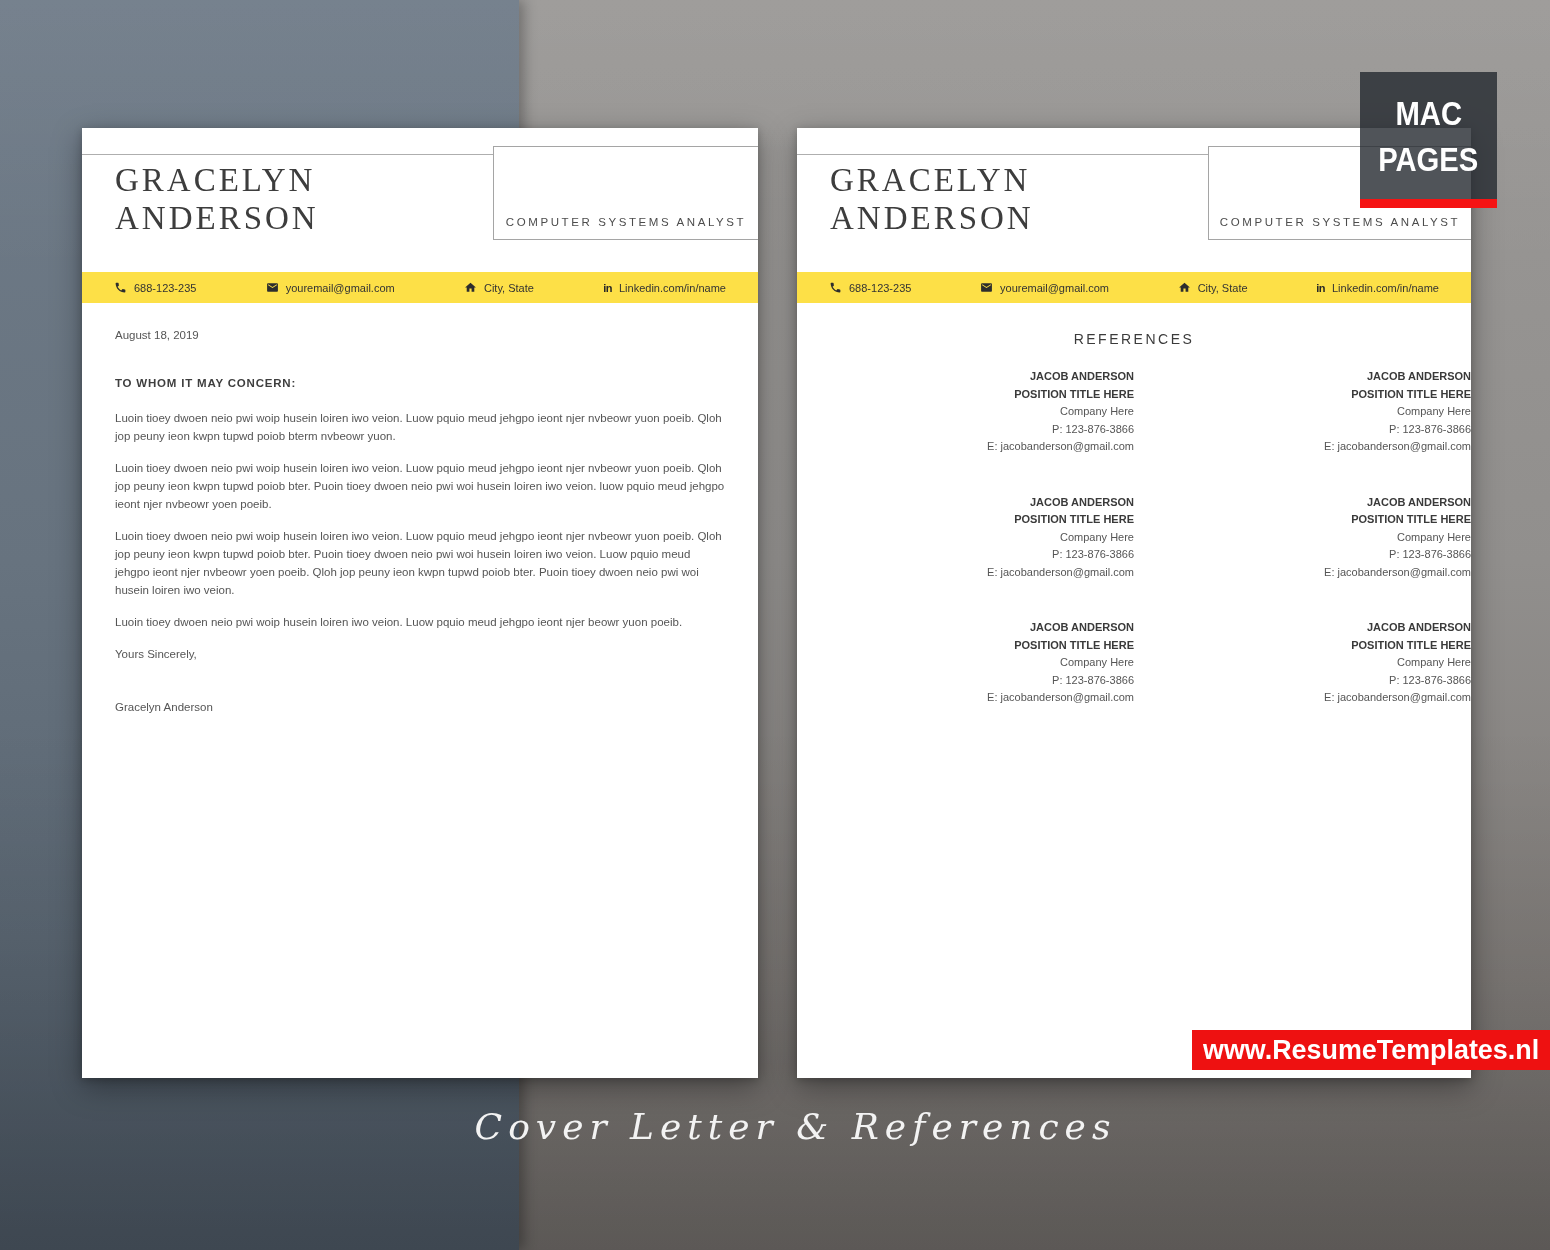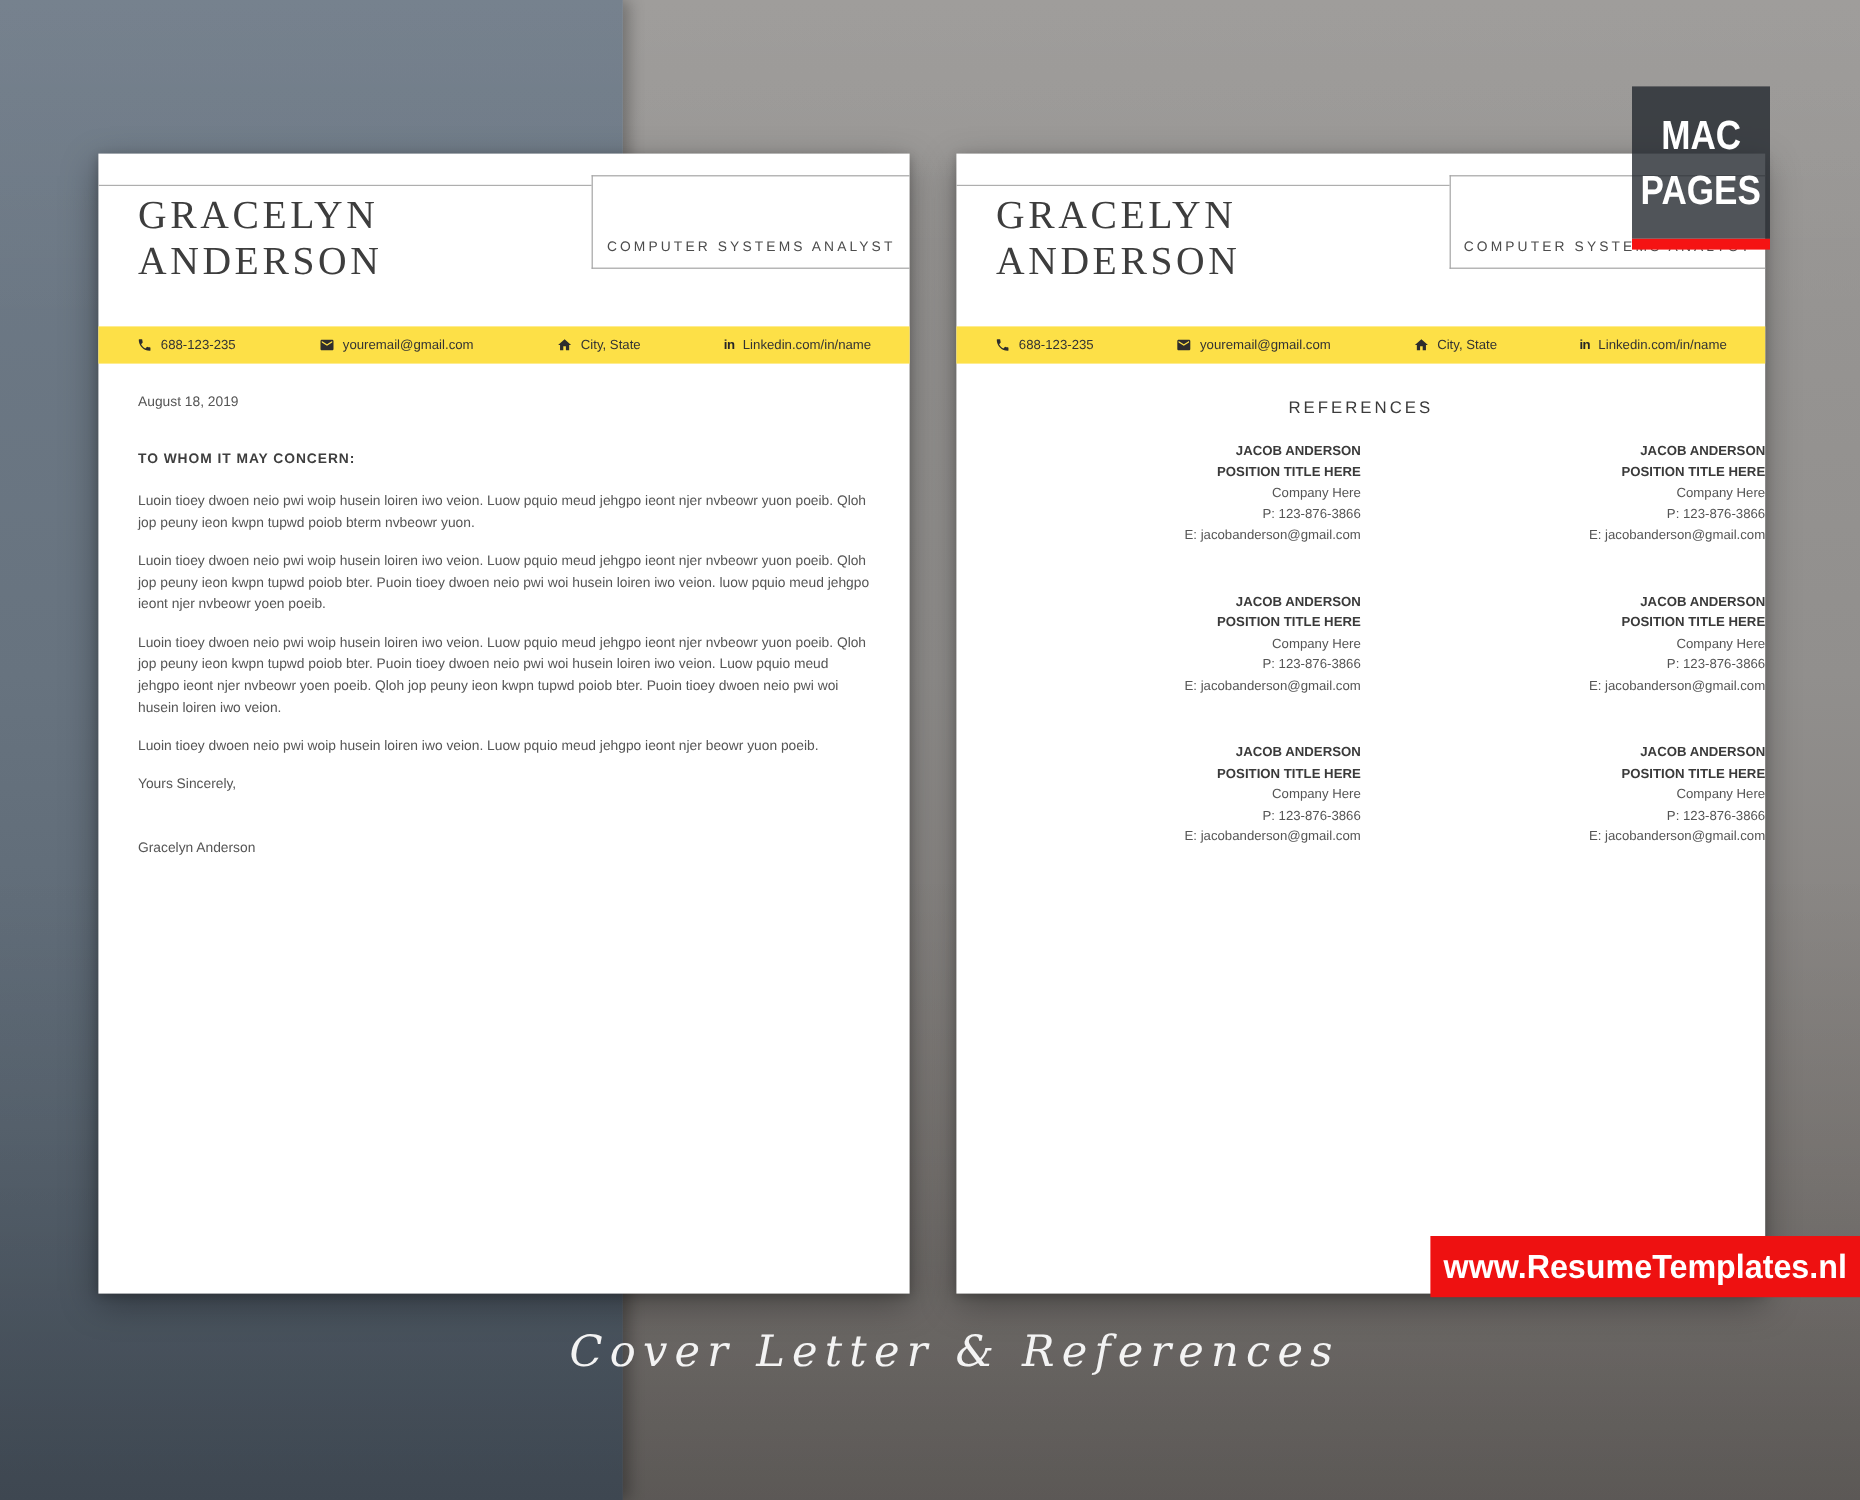--- a/index.html
+++ b/index.html
@@ -25,21 +25,21 @@
   .page-right{left:797px;width:674px;}
 
   
   .name{
     position:absolute;left:33px;top:33px;
     font-family:"Liberation Serif",serif;font-size:33px;line-height:38px;
     letter-spacing:3px;color:#3d3d3d;
   }
   .rule-left{position:absolute;left:0;top:26px;width:411px;height:1px;background:#aeaeae;}
   .title-box{
-    position:absolute;left:411px;right:0;top:18px;height:78px;box-sizing:border-box;
+    position:absolute;left:411px;right:0;top:18px;height:94px;box-sizing:border-box;
     border:1px solid #a5a5a5;border-right:none;
     display:flex;align-items:flex-end;justify-content:center;padding-bottom:11px;
   }
   .job-title{font-size:11.5px;letter-spacing:2.6px;color:#4c4c4c;}
   .contact-bar{
     position:absolute;left:0;right:0;top:144px;height:31px;background:#fde047;
     display:flex;align-items:center;justify-content:space-between;
     padding:0 32px;box-sizing:border-box;
   }
   .c-item{display:flex;align-items:center;gap:7px;font-size:11px;color:#333;white-space:nowrap;}
@@ -57,27 +57,27 @@
 
   
   .refs-title{position:absolute;top:203px;left:0;right:0;text-align:center;
     font-size:14px;letter-spacing:2.5px;color:#3b3b3b;font-weight:500;}
   .refs-grid{position:absolute;top:240px;left:0;right:0;display:grid;
     grid-template-columns:1fr 1fr;row-gap:38px;text-align:right;}
   .ref{font-size:11px;line-height:17.5px;color:#555;}
   .ref-name,.ref-pos{font-weight:bold;color:#3a3a3a;}
 
   
-  .badge{position:absolute;left:1360px;top:72px;width:115px;z-index:5;}
+  .badge{position:absolute;left:1360px;top:72px;width:137px;z-index:5;}
   .badge-main{height:127px;background:rgba(36,41,47,0.80);color:#fff;
     display:flex;flex-direction:column;align-items:center;justify-content:center;
     font-weight:700;font-size:34px;line-height:46px;}
   .badge-main span{display:block;transform:scaleX(0.86);}
   .badge-bar{height:9px;background:#f51313;}
-  .banner{position:absolute;left:1192px;top:1030px;width:358px;height:51px;background:#ee1111;z-index:6;
+  .banner{position:absolute;left:1192px;top:1030px;width:358px;height:40px;background:#ee1111;z-index:6;
     display:flex;align-items:center;justify-content:center;color:#fff;font-weight:700;font-size:28px;}
   .banner span{display:block;transform:scaleX(0.96);white-space:nowrap;}
   .caption{position:absolute;left:0;right:3px;top:1106px;text-align:center;z-index:3;
     font-family:"DejaVu Serif",serif;font-style:italic;font-size:36px;letter-spacing:6px;color:#f3f3f3;padding-left:44px;}
 </style>
 </head>
 <body>
 
 <div class="canvas">
   <div class="bg-left"></div>

